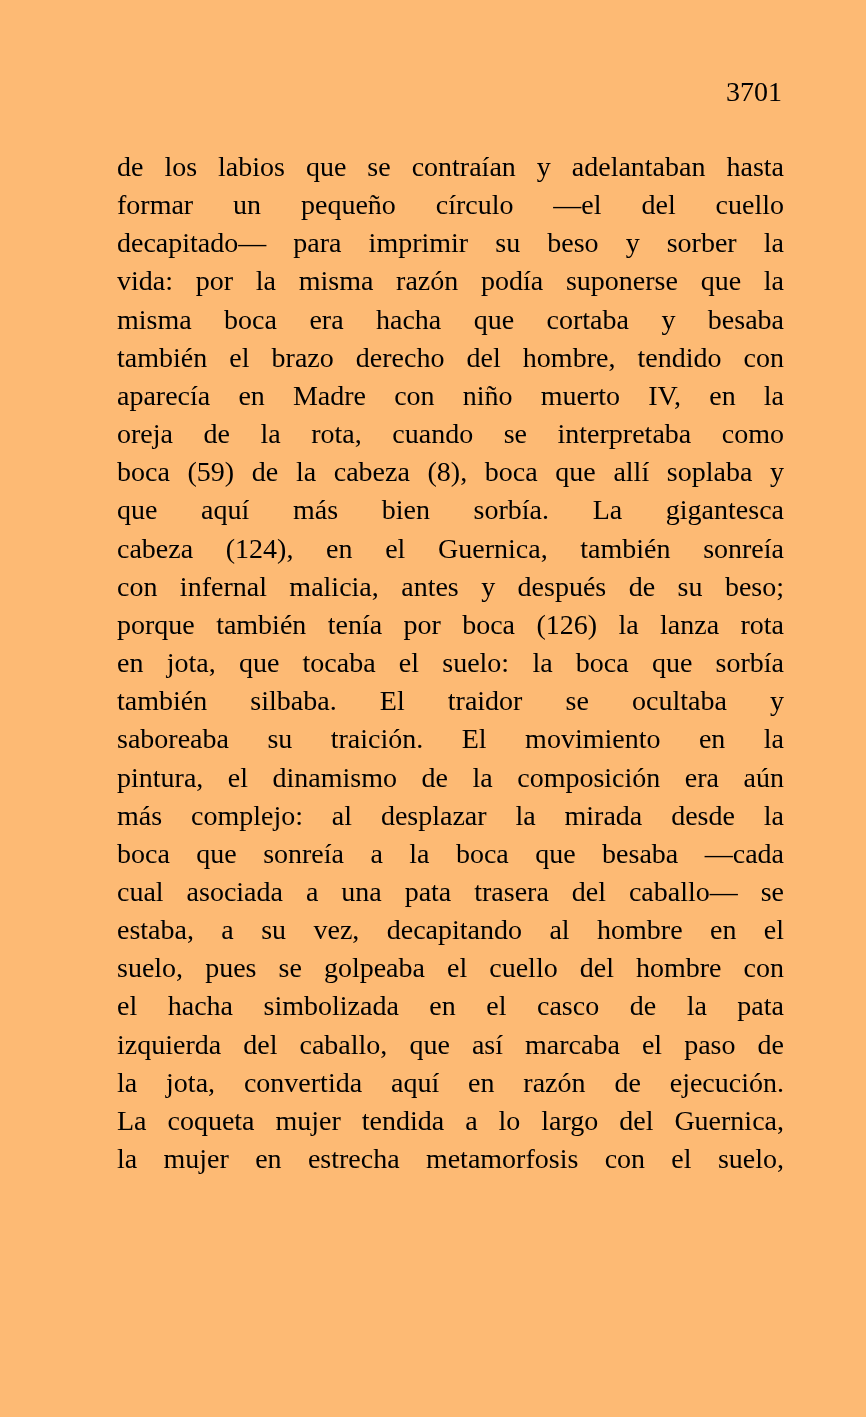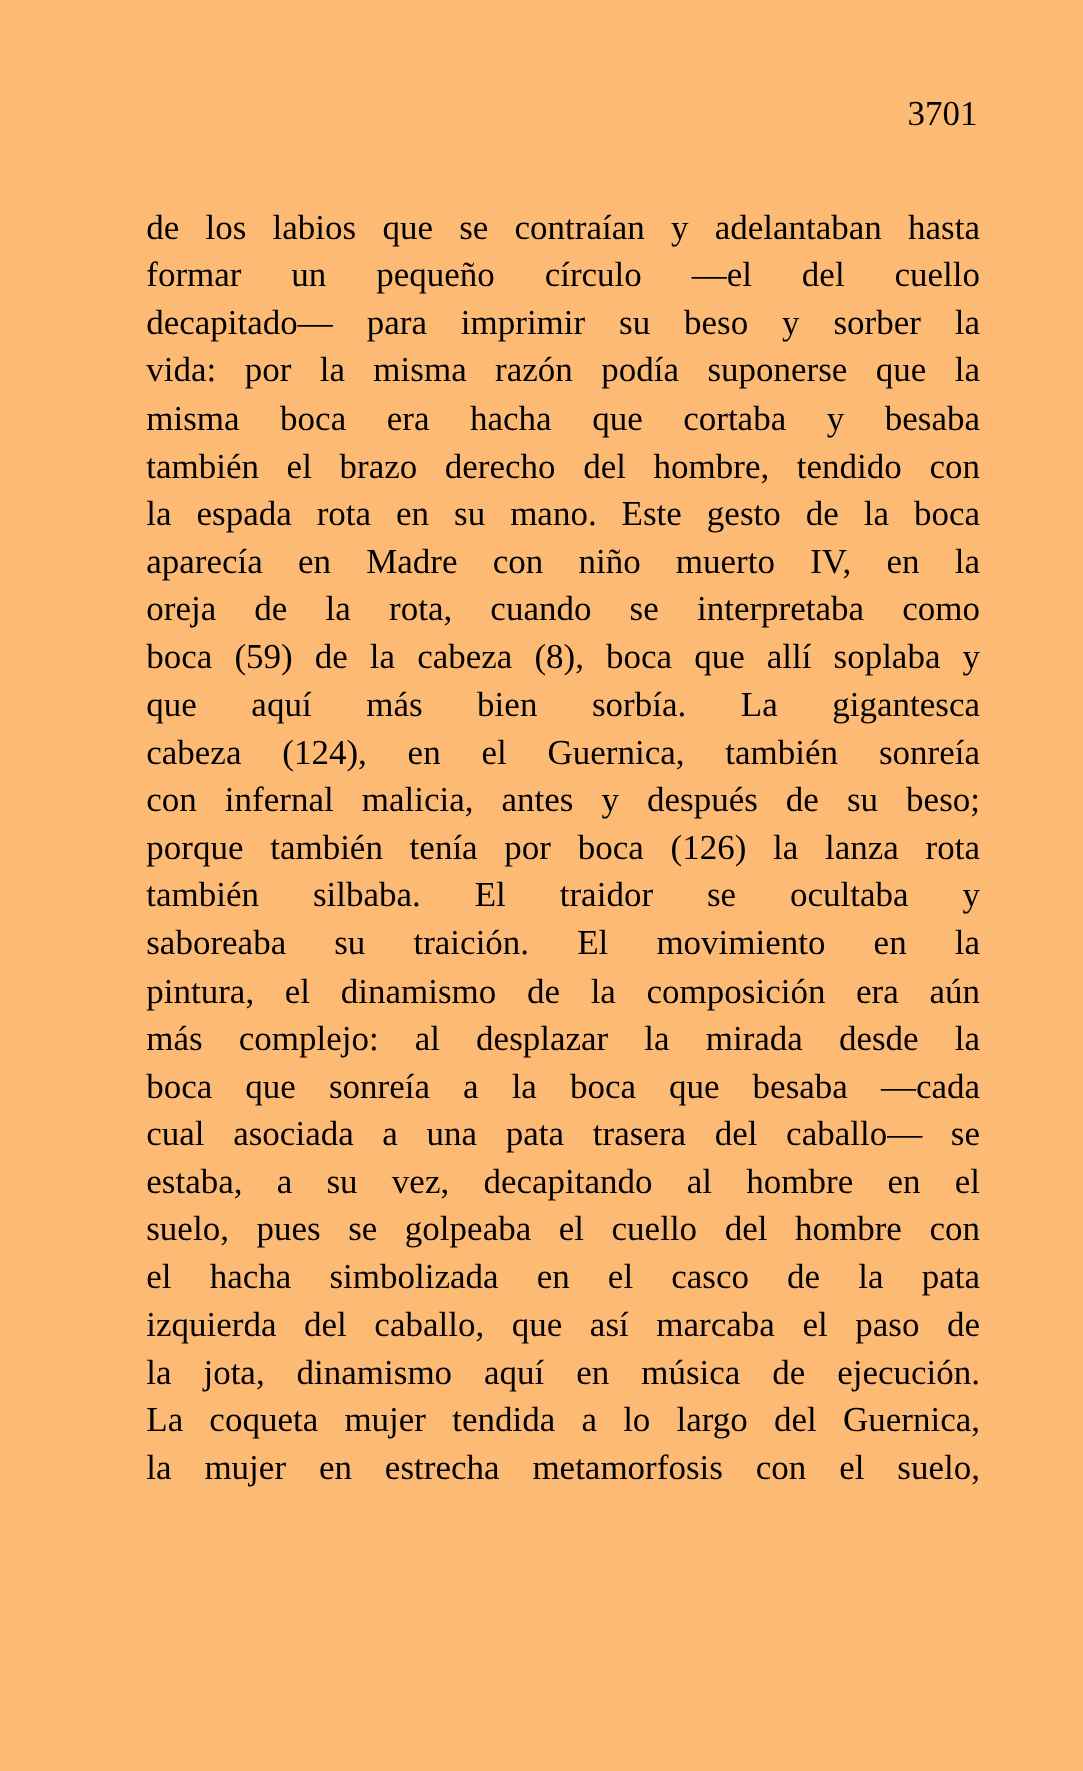--- a/index.html
+++ b/index.html
@@ -21,21 +21,21 @@
     position: absolute;
     top: 78px;
     right: 84px;
     font-size: 28px;
     line-height: 28px;
     text-align: right;
   }
   .text-block {
     position: absolute;
     left: 117px;
-    top: 164px;
+    top: 148px;
     width: 667px;
     font-size: 28px;
     line-height: 38.15px;
   }
   .line {
     text-align: justify;
     text-align-last: justify;
   }
   .line .it {
   }
@@ -45,35 +45,35 @@
 
 <div class="page">
   <div class="page-number">3701</div>
   <div class="text-block">
       <div class="line"><span>de los labios que se contraían y adelantaban hasta</span></div>
       <div class="line"><span>formar un pequeño círculo —el del cuello</span></div>
       <div class="line"><span>decapitado— para imprimir su beso y sorber la</span></div>
       <div class="line"><span>vida: por la misma razón podía suponerse que la</span></div>
       <div class="line"><span>misma boca era hacha que cortaba y besaba</span></div>
       <div class="line"><span>también el brazo derecho del hombre, tendido con</span></div>
-      <div class="line"><span>la espada rota en su mano. Este gesto de la boca</span></div>
       <div class="line"><span>aparecía en </span><span class="it">Madre con niño muerto IV</span><span>, en la</span></div>
       <div class="line"><span>oreja de la rota, cuando se interpretaba como</span></div>
       <div class="line"><span>boca (59) de la cabeza (8), boca que allí soplaba y</span></div>
       <div class="line"><span>que aquí más bien sorbía. La gigantesca</span></div>
       <div class="line"><span>cabeza (124), en el </span><span class="it">Guernica</span><span>, también sonreía</span></div>
       <div class="line"><span>con infernal malicia, antes y después de su beso;</span></div>
       <div class="line"><span>porque también tenía por boca (126) la lanza rota</span></div>
+      <div class="line"><span>en jota, que tocaba el suelo: la boca que sorbía</span></div>
       <div class="line"><span>también silbaba. El traidor se ocultaba y</span></div>
       <div class="line"><span>saboreaba su traición. El movimiento en la</span></div>
       <div class="line"><span>pintura, el dinamismo de la composición era aún</span></div>
       <div class="line"><span>más complejo: al desplazar la mirada desde la</span></div>
       <div class="line"><span>boca que sonreía a la boca que besaba —cada</span></div>
       <div class="line"><span>cual asociada a una pata trasera del caballo— se</span></div>
       <div class="line"><span>estaba, a su vez, decapitando al hombre en el</span></div>
       <div class="line"><span>suelo, pues se golpeaba el cuello del hombre con</span></div>
       <div class="line"><span>el hacha simbolizada en el casco de la pata</span></div>
       <div class="line"><span>izquierda del caballo, que así marcaba el paso de</span></div>
-      <div class="line"><span>la jota, dinamismo aquí en música de ejecución.</span></div>
+      <div class="line"><span>la jota, convertida aquí en razón de ejecución.</span></div>
       <div class="line"><span>La coqueta mujer tendida a lo largo del </span><span class="it">Guernica</span><span>,</span></div>
       <div class="line"><span>la mujer en estrecha metamorfosis con el suelo,</span></div>
     </div>
 </div>
 
 </body></html>

